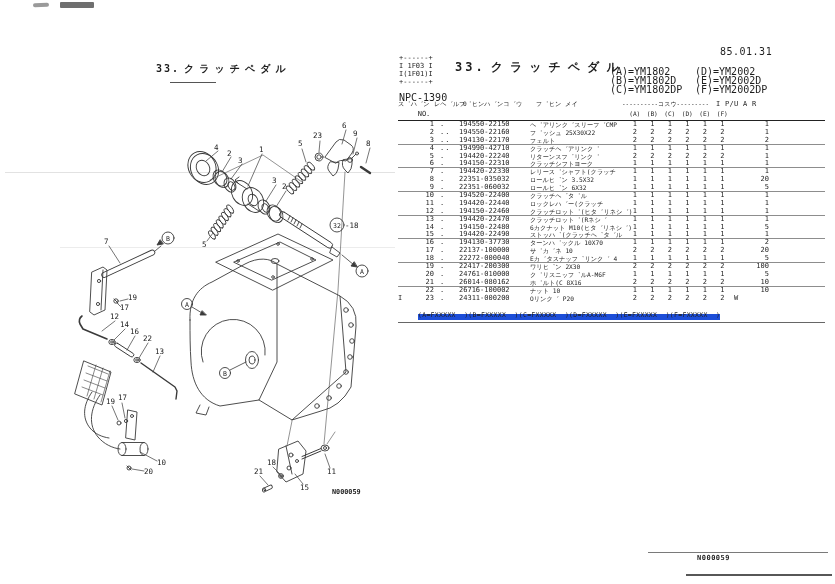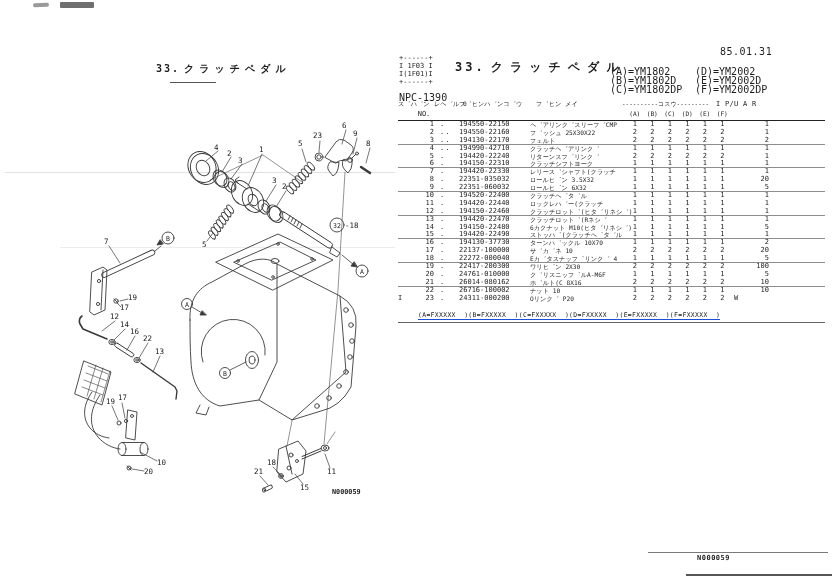--- a/index.html
+++ b/index.html
@@ -38,21 +38,21 @@
   .c.pn{width:78px;padding-left:7px}
   .c.name{width:96px;font-size:6.2px;white-space:nowrap;overflow:visible}
   .c.q{width:17.5px;text-align:center}
   .c.mark{width:12px;padding-left:3px}
   .c.pu{width:26px;text-align:right}
   .row.rule{border-bottom:1px solid #8d8d8d}
   .hdr2{height:10px;line-height:10px}
   .hdr2 .c.no{text-align:center;padding-left:6px}
   .hdr2 .c.q{font-size:6.2px}
   .headrule{border-top:1.5px solid #222;margin-top:1px}
-  .footer{display:inline-block;margin-left:20px;margin-top:1px;font-size:6.4px;letter-spacing:.35px;line-height:8px;height:9px;border-bottom:1px solid #1d4ed8;white-space:pre}
+  .footer{display:inline-block;margin-left:20px;margin-top:1px;font-size:6.4px;letter-spacing:.35px;line-height:8px;height:9px;border-bottom:6px solid #1d4ed8;white-space:pre}
   .bigrule{border-top:1px solid #666;margin-top:1px}
   
   .bline1{left:648px;top:552px;width:180px;height:1px;background:#7a7a7a}
   .bsheet{left:697px;top:554px;font-size:7px;font-weight:bold;letter-spacing:.5px}
   .bline2{left:686px;top:574px;width:146px;height:1.5px;background:#575757}
   
   svg text{font-family:"DejaVu Sans Mono",monospace;font-size:7.5px;fill:#222;stroke:none}
   svg text.circ{font-size:6.5px;text-anchor:middle}
   svg text.sheet{font-size:6.8px;font-weight:bold}
 </style>

